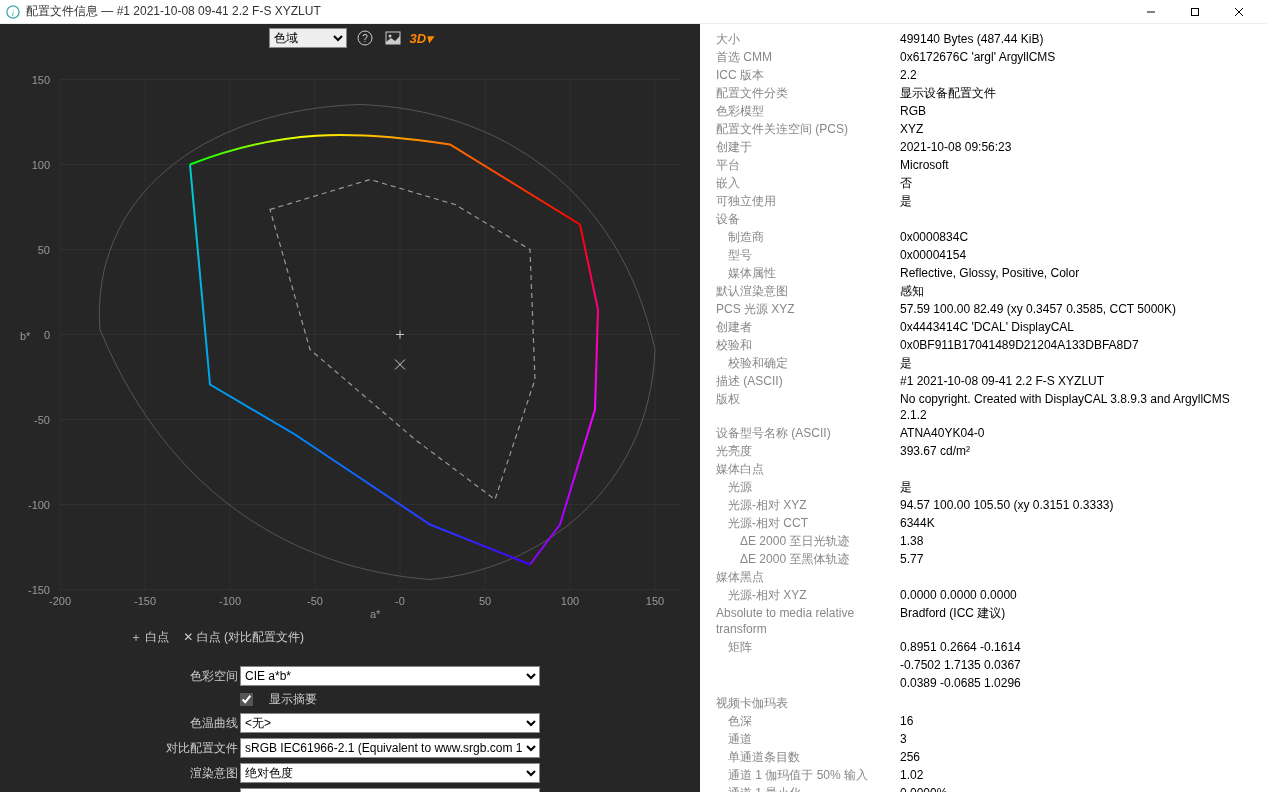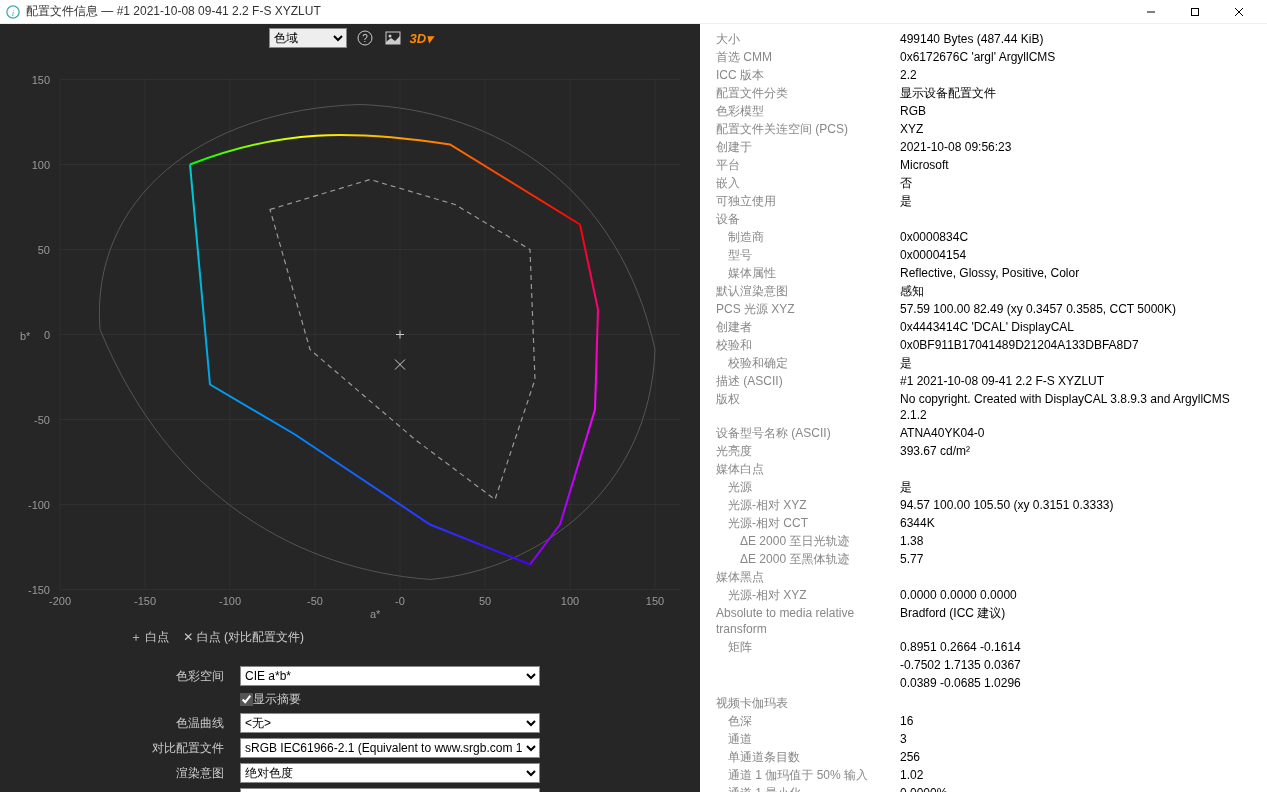--- a/index.html
+++ b/index.html
@@ -15,25 +15,25 @@
 .right { flex: 1; background: #fff; color: #333; overflow-y: auto; padding: 6px 10px 6px 0; }
 .topbar { height: 34px; display: flex; align-items: center; justify-content: center; gap: 8px; padding-top: 4px; }
 .sel { background: #eee; color: #000; border: 1px solid #888; font-size: 12px; height: 20px; }
 .sel.topsel { width: 78px; }
 .iconbtn { width: 20px; height: 20px; display: flex; align-items: center; justify-content: center; color: #eee; }
 .chart { flex: 1; position: relative; }
 .chart svg { width: 100%; height: 100%; }
 .controls { padding: 8px 20px 12px 20px; }
 .ctl-headrow { display: flex; align-items: center; gap: 14px; margin-bottom: 20px; color: #ccc; font-size: 12px; padding-left: 110px; }
 .ctl-row { display: flex; align-items: center; margin-bottom: 5px; }
-.ctl-label { width: 220px; text-align: right; padding-right: 16px; color: #ccc; font-size: 12px; white-space: nowrap; }
+.ctl-label { width: 220px; text-align: right; padding-right: 2px; color: #ccc; font-size: 12px; white-space: nowrap; }
 .ctl-label .ck { margin-right: 4px; vertical-align: middle; }
 .ctl-field { flex: 0 0 300px; }
 .ctl-field select { width: 100%; background: #fff; color: #000; border: 1px solid #888; font-size: 12px; height: 20px; }
-.chk-row { display: flex; align-items: center; gap: 0; color: #ccc; font-size: 12px; }
+.chk-row { display: flex; align-items: center; gap: 16px; color: #ccc; font-size: 12px; }
 .info-row { display: flex; padding: 1px 0; font-size: 12px; line-height: 16px; }
 .info-key { flex: 0 0 200px; padding-left: 16px; color: #888; }
 .info-key.i1 { padding-left: 28px; }
 .info-key.i2 { padding-left: 40px; }
 .info-val { flex: 1; color: #000; }
 .threeD { color: #ff8800; font-weight: bold; font-style: italic; font-size: 13px; }
 input[type="checkbox"] { accent-color: #555; }
 </style>
 </head>
 <body>

